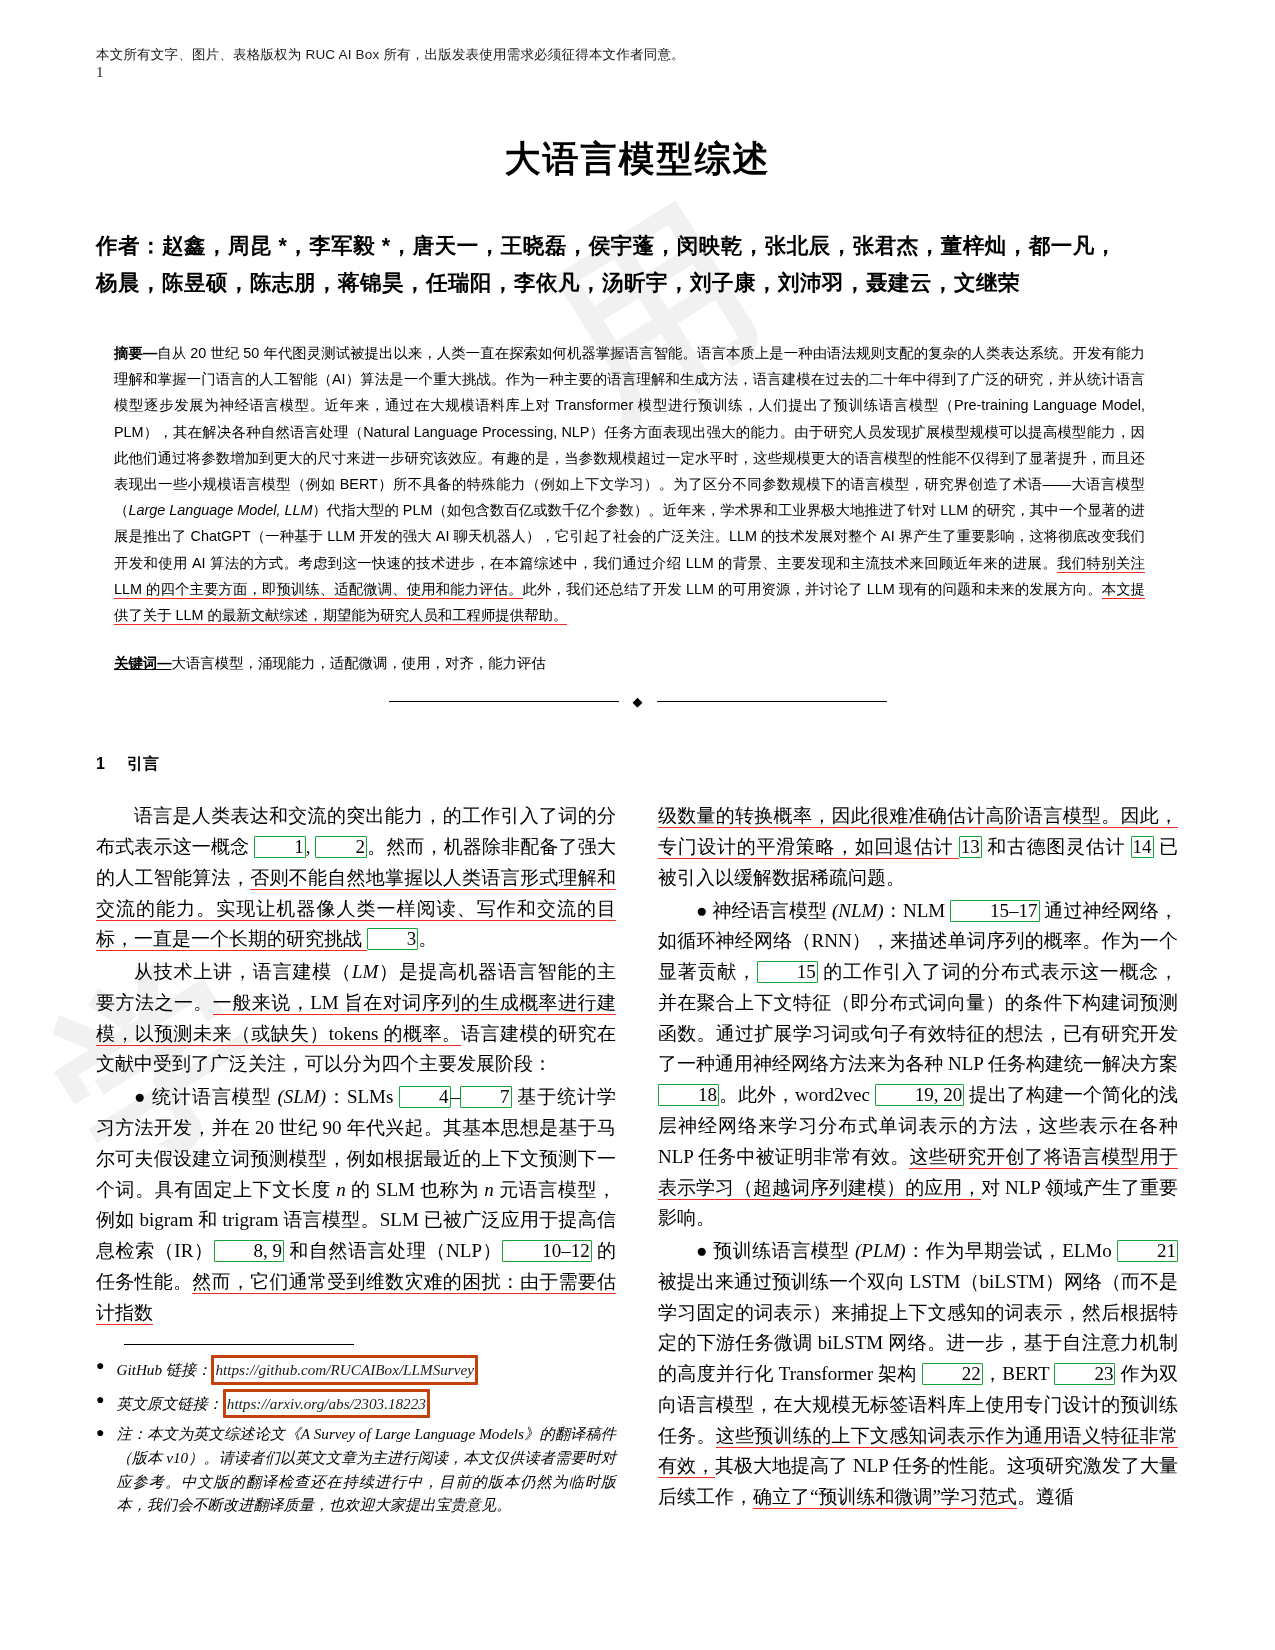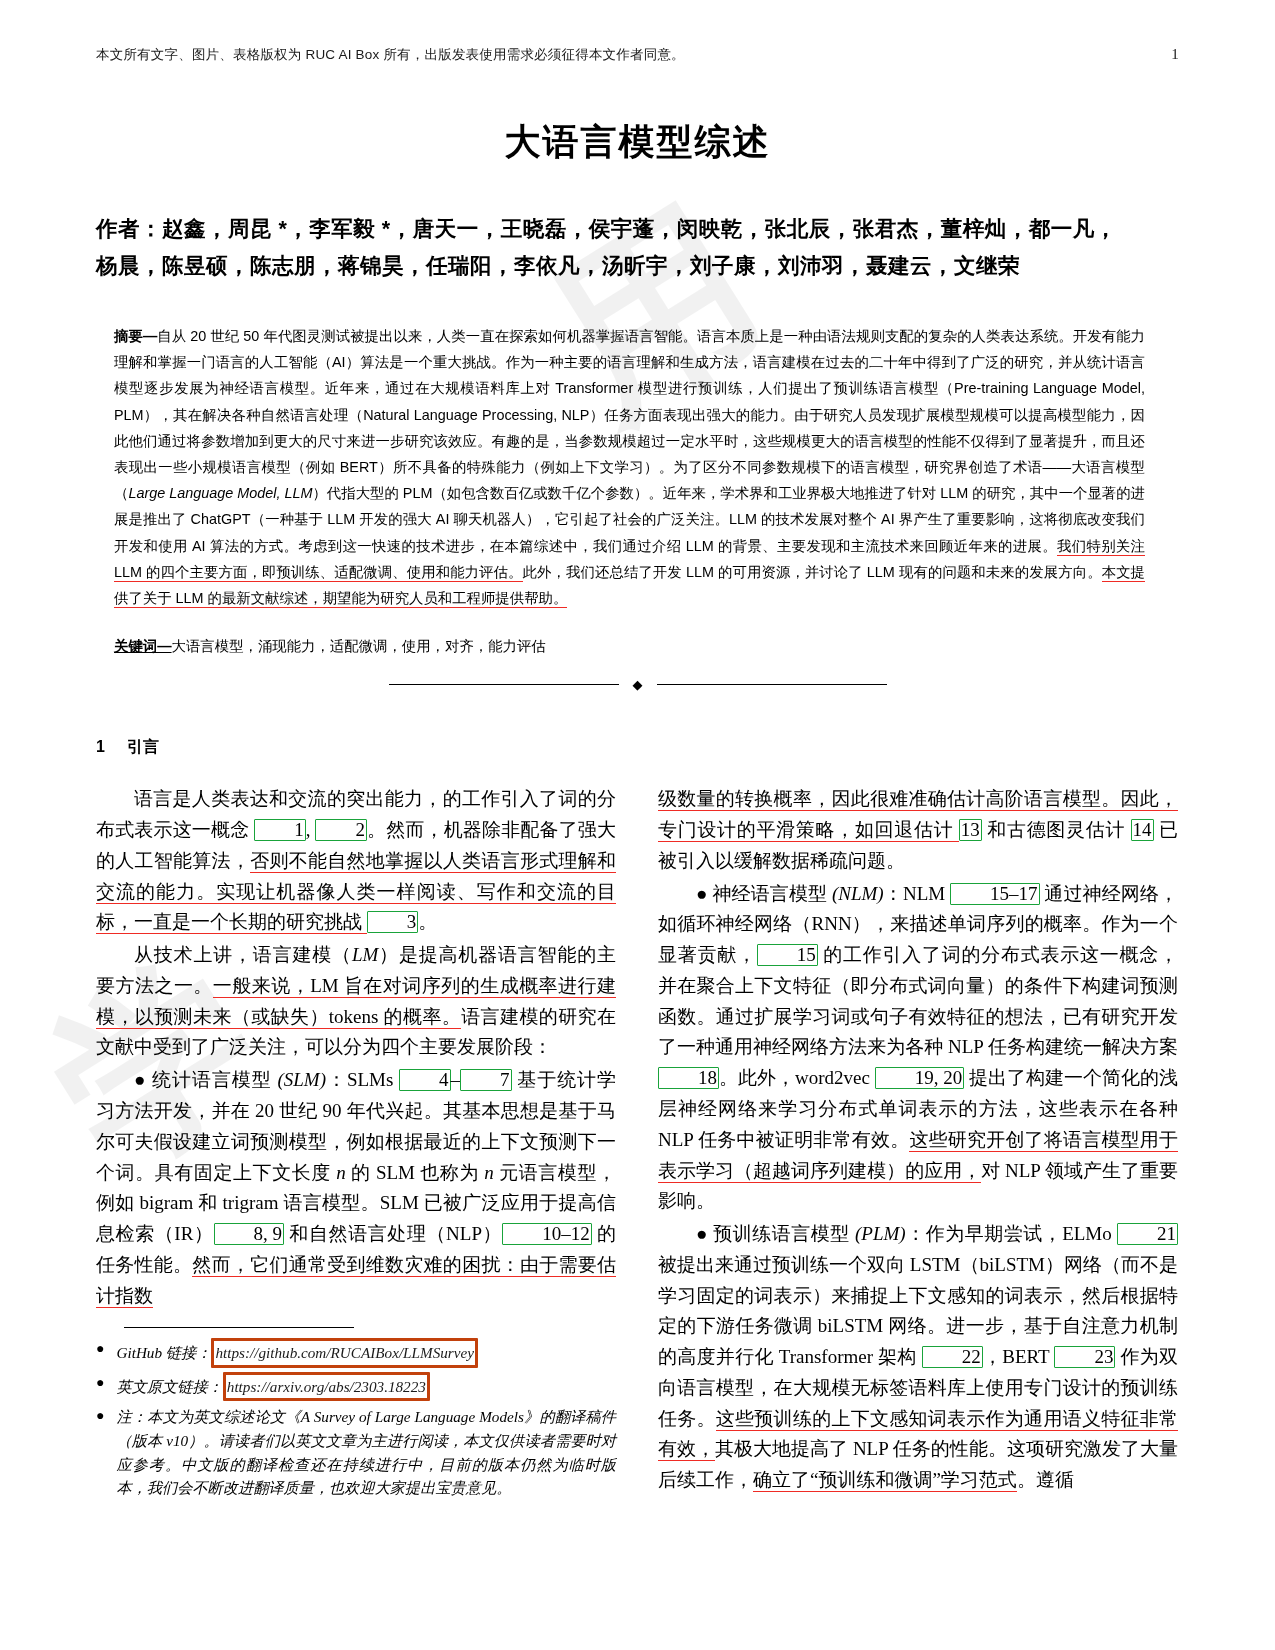--- a/index.html
+++ b/index.html
@@ -45,20 +45,21 @@
   .content { position: relative; z-index: 2; }
 
   .runhead {
     display: flex;
     justify-content: space-between;
     align-items: baseline;
     font-family: "Liberation Sans", sans-serif;
     font-size: 13.5px;
     color: #1a1a1a;
     letter-spacing: .2px;
+    flex-direction: column;
   }
   .runhead .pageno { font-family: "Liberation Serif", serif; font-size: 15px;}
 
   h1.title {
     text-align: center;
     font-family: "Liberation Sans", sans-serif;
     font-weight: bold;
     font-size: 36px;
     letter-spacing: 2px;
     margin: 54px 0 0 0;

